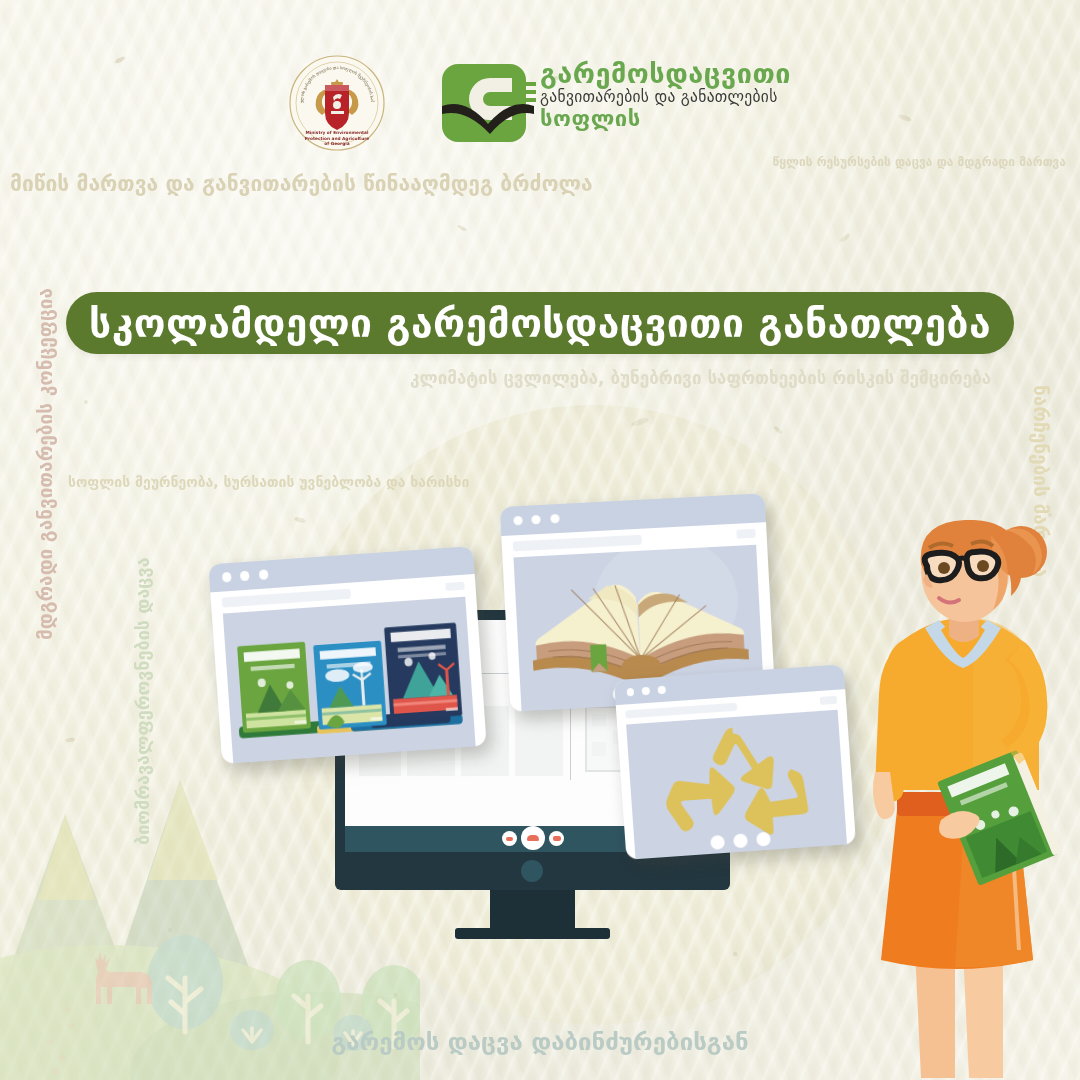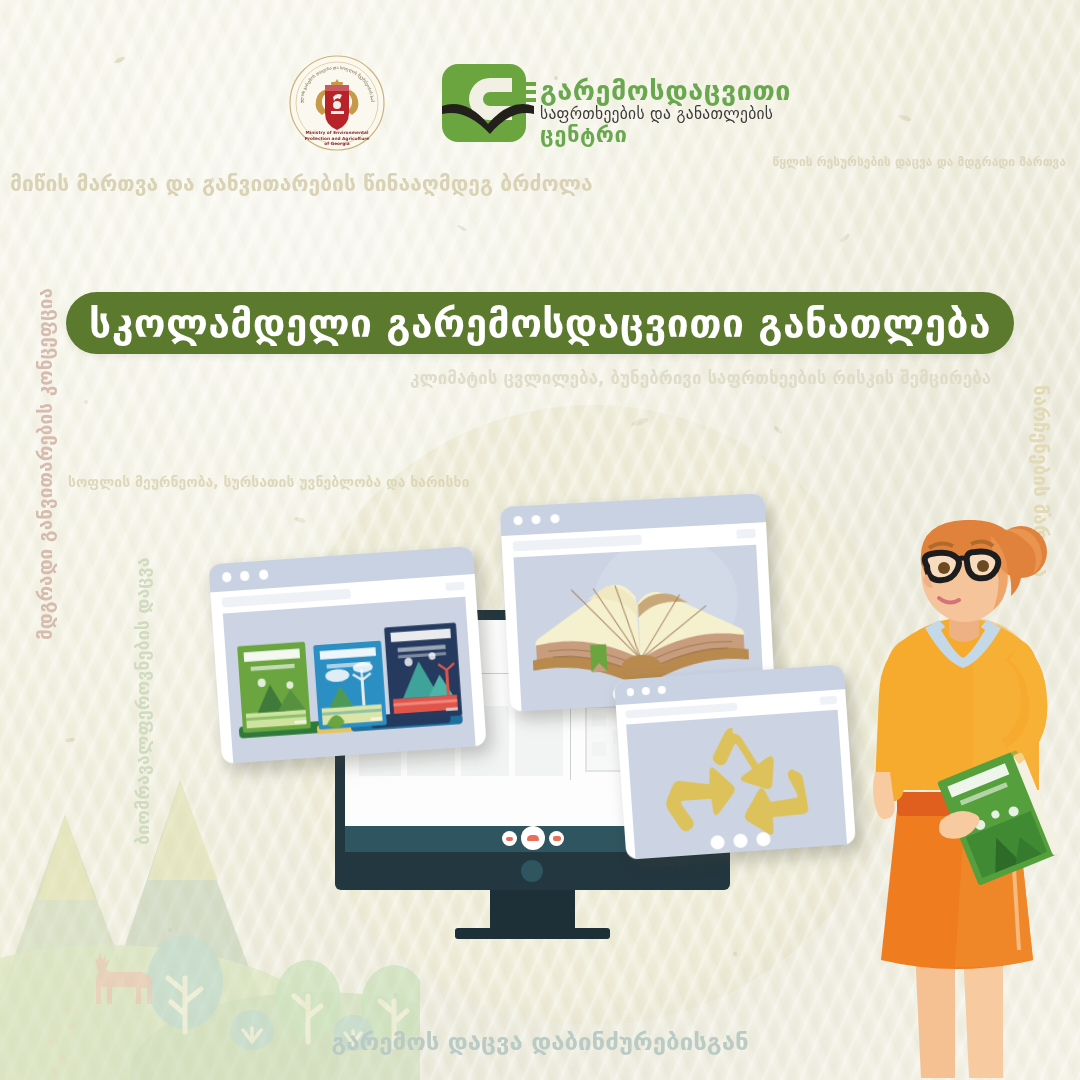--- a/index.html
+++ b/index.html
@@ -38,21 +38,21 @@
     background:#efedd8;
     box-shadow: inset -20px -10px 40px rgba(0,0,0,0.02);
   }
 
   
   .nature { position:absolute; left:-10px; bottom:0; width:430px; height:360px; opacity:.55; }
 
   
   .header { position:absolute; left:0; top:48px; width:1080px; height:110px; display:flex; align-items:center; justify-content:center; gap:55px; }
   .emblem { width:96px; height:96px; position:relative; }
-  .center-logo { display:flex; align-items:flex-end; gap:0; }
+  .center-logo { display:flex; align-items:flex-start; gap:0; }
   .center-mark { width:100px; height:86px; position:relative; }
   .center-text { display:flex; flex-direction:column; line-height:1.0; }
   .ct1 { font-size:27px; color:#6aa84f; letter-spacing:.5px; font-weight:700; }
   .ct2 { font-size:15.5px; color:#3a3a38; letter-spacing:.3px; margin-top:3px; }
   .ct3 { font-size:22px; color:#6aa84f; letter-spacing:.5px; font-weight:700; margin-top:2px; }
 
   
   .wm { position:absolute; font-weight:700; white-space:nowrap; pointer-events:none; }
   .wm-1 { left:10px;  top:172px;  font-size:21px; color:#d9d2b4; }
   .wm-2 { right:14px; top:155px;  font-size:12px; color:#dcd7bd; }
@@ -223,22 +223,22 @@
           <path d="M18 4 h52 a16 16 0 0 1 16 16 v46 a16 16 0 0 1 -16 16 h-52 a16 16 0 0 1 -16 -16 v-46 a16 16 0 0 1 16 -16 z" fill="#6aa53f"></path>
           <path d="M50 18 h22 a0 0 0 0 1 0 0 v14 h-22 a7 7 0 0 0 0 14 h22 v14 h-22 a21 21 0 0 1 0 -42 z" fill="#f2f0e4"></path>
           <path d="M2 46 q24 -8 46 18 q22 -26 46 -18 v8 q-22 -6 -44 20 q-24 -26 -48 -20z" fill="#23201c"></path>
           <rect x="74" y="22" width="22" height="4" fill="#6aa53f"></rect>
           <rect x="74" y="30" width="22" height="4" fill="#6aa53f"></rect>
           <rect x="74" y="38" width="22" height="4" fill="#6aa53f"></rect>
         </svg>
       </div>
       <div class="center-text">
         <span class="ct1">გარემოსდაცვითი</span>
-        <span class="ct2">საფრთხეების და განათლების</span>
-        <span class="ct3">ცენტრი</span>
+        <span class="ct2">განვითარების და განათლების</span>
+        <span class="ct3">სოფლის</span>
       </div>
     </div>
   </div>
 
   <div class="wm wm-1">მიწის მართვა და განვითარების წინააღმდეგ ბრძოლა</div>
   <div class="wm wm-2">წყლის რესურსების დაცვა და მდგრადი მართვა</div>
   <div class="wm wm-3">კლიმატის ცვლილება, ბუნებრივი საფრთხეების რისკის შემცირება</div>
   <div class="wm wm-4">სოფლის მეურნეობა, სურსათის უვნებლობა და ხარისხი</div>
   <div class="wm wm-5">გარემოს დაცვა დაბინძურებისგან</div>
   <div class="wm-v wm-v1">მდგრადი განვითარების კონცეფცია</div>

